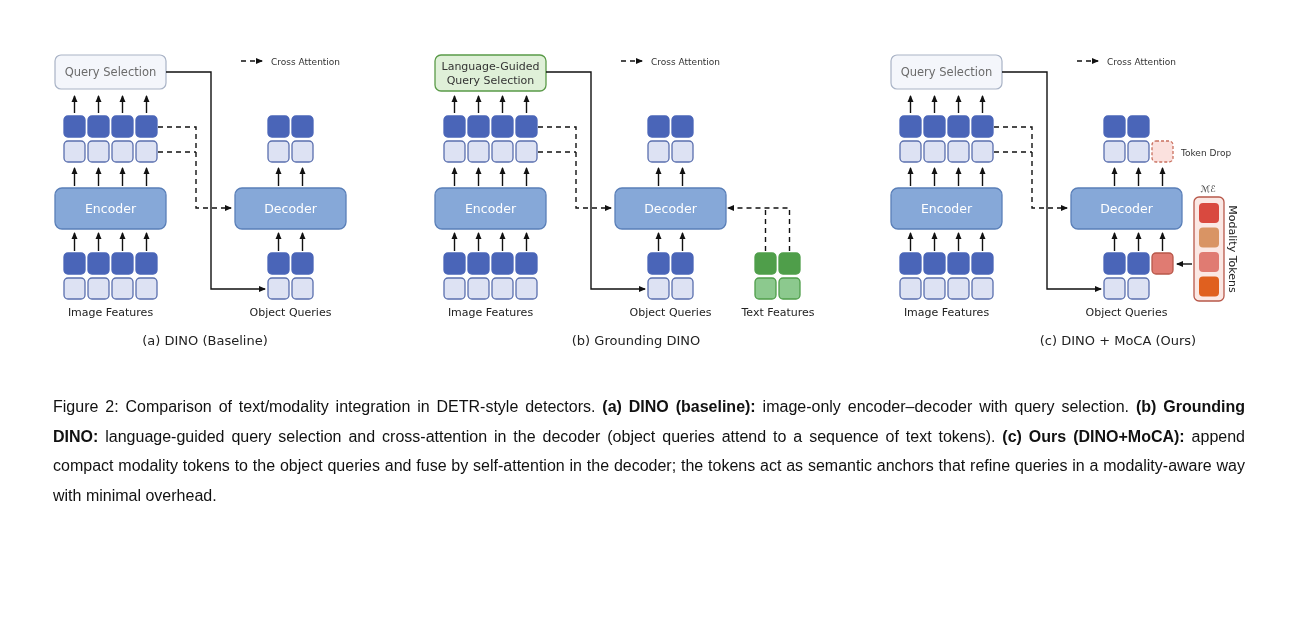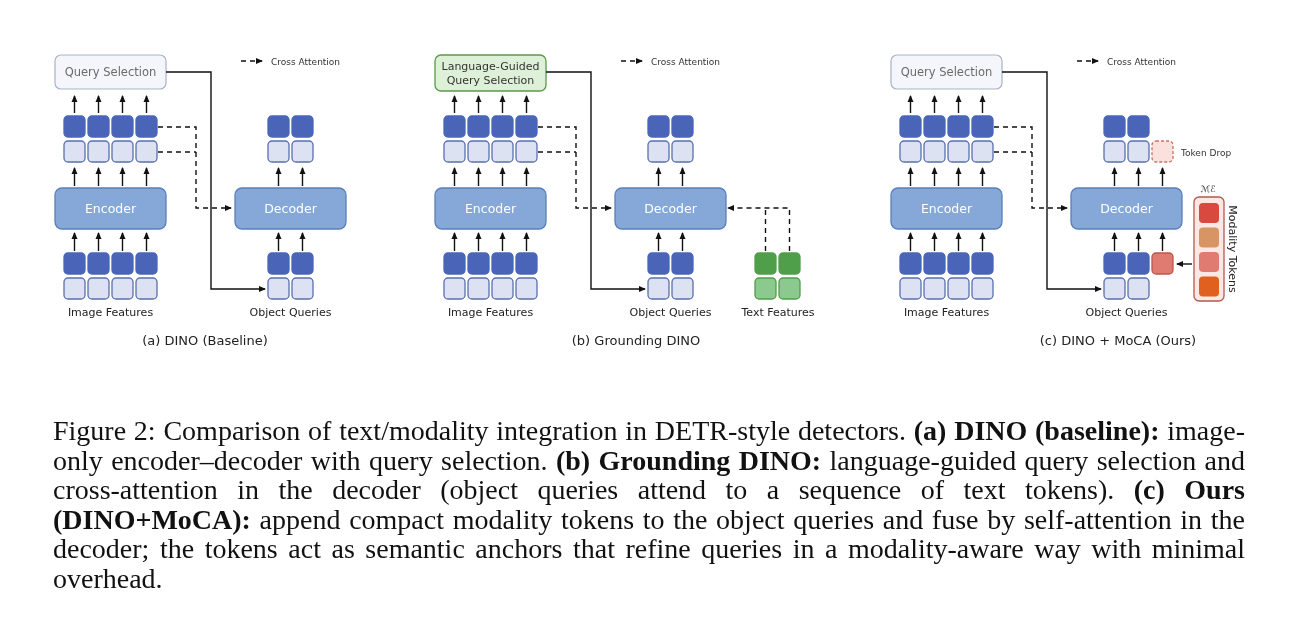--- a/index.html
+++ b/index.html
@@ -5,22 +5,22 @@
   html, body { margin: 0; padding: 0; background: #ffffff; }
   body { width: 1298px; height: 619px; position: relative; overflow: hidden; }
   #figure { position: absolute; left: 0; top: 0; width: 1298px; height: 370px; }
   .box-label { font-family: "DejaVu Sans", sans-serif; font-size: 12.5px; fill: #ffffff; }
   .qs-label { font-family: "DejaVu Sans", sans-serif; font-size: 11.5px; fill: #6b6b6b; }
   .lg-label { font-family: "DejaVu Sans", sans-serif; font-size: 11px; fill: #333; }
   .small-label { font-family: "DejaVu Sans", sans-serif; font-size: 11px; fill: #222; }
   .tiny-label { font-family: "DejaVu Sans", sans-serif; font-size: 9px; fill: #333; }
   .sub-caption { font-family: "DejaVu Sans", sans-serif; font-size: 13px; fill: #222; }
   #caption {
-    position: absolute; left: 53px; top: 416px; width: 1192px;
-    font-family: Liberation Serif, serif; font-size: 28px; line-height: 29.5px;
+    position: absolute; left: 53px; top: 392px; width: 1192px;
+    font-family: Liberation Sans, sans-serif; font-size: 16px; line-height: 29.5px;
     color: #111; text-align: justify;
   }
   #caption b { font-weight: bold; }
 </style>
 </head>
 <body>
 
 <svg id="figure" width="1298" height="370" viewBox="0 0 1298 370" xmlns="http://www.w3.org/2000/svg">
   <defs>
     <marker id="arr" markerWidth="8" markerHeight="8" refX="6" refY="4" orient="auto" markerUnits="userSpaceOnUse">

